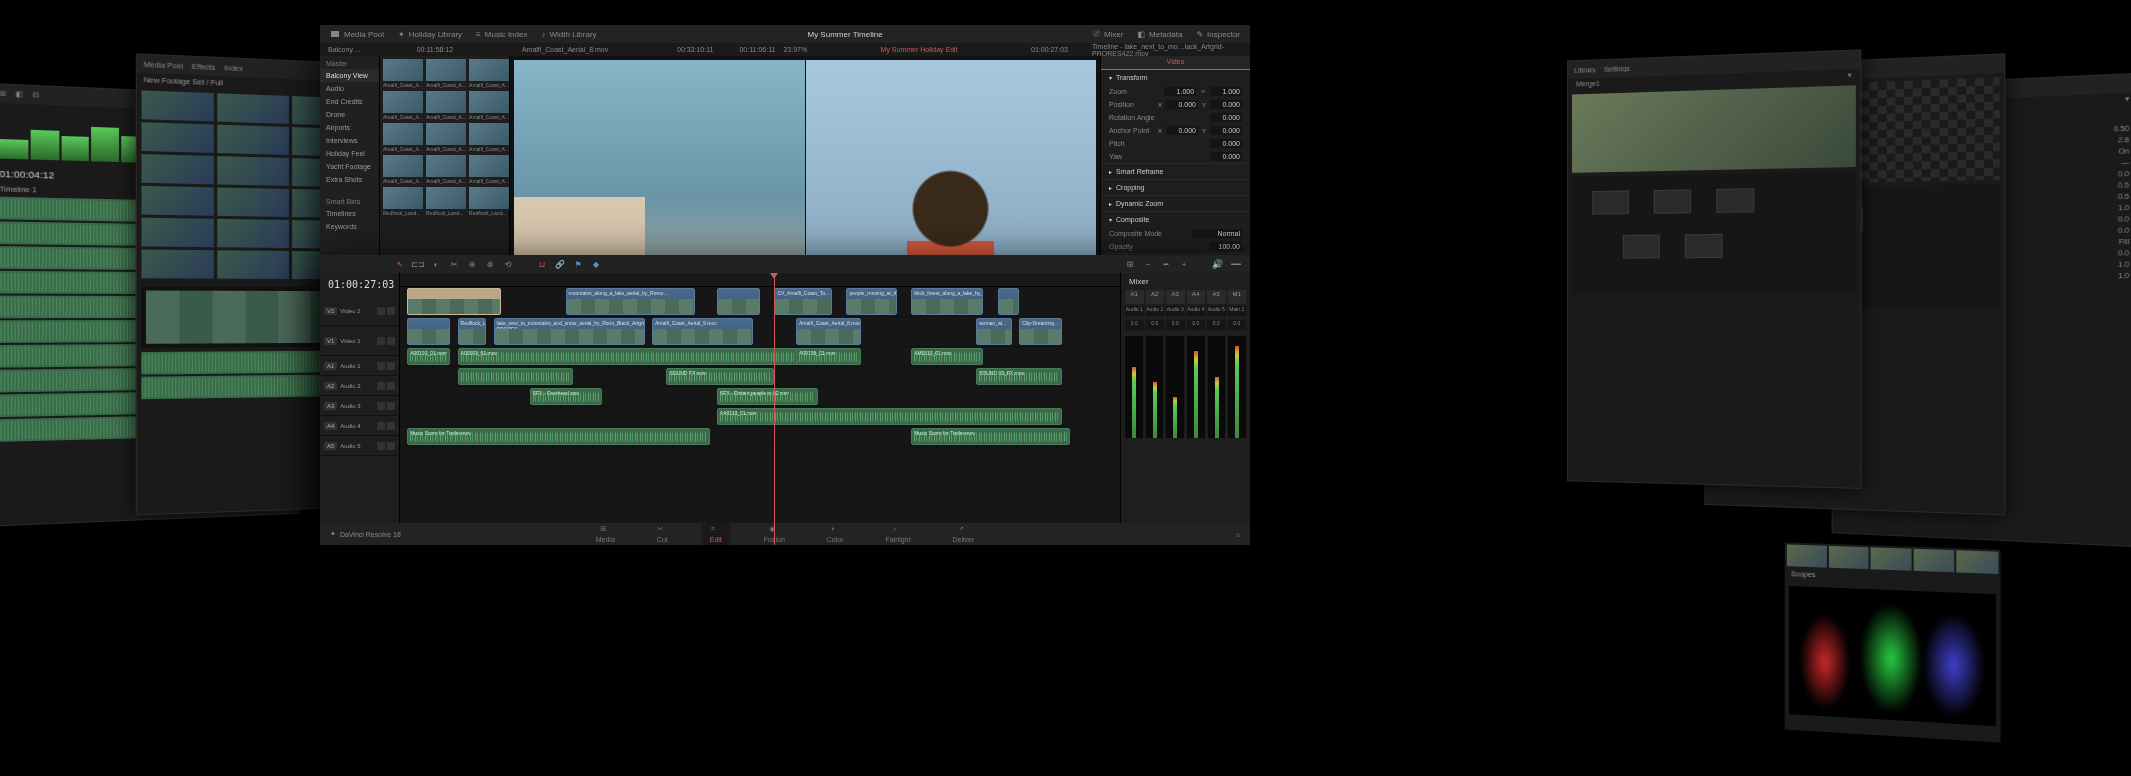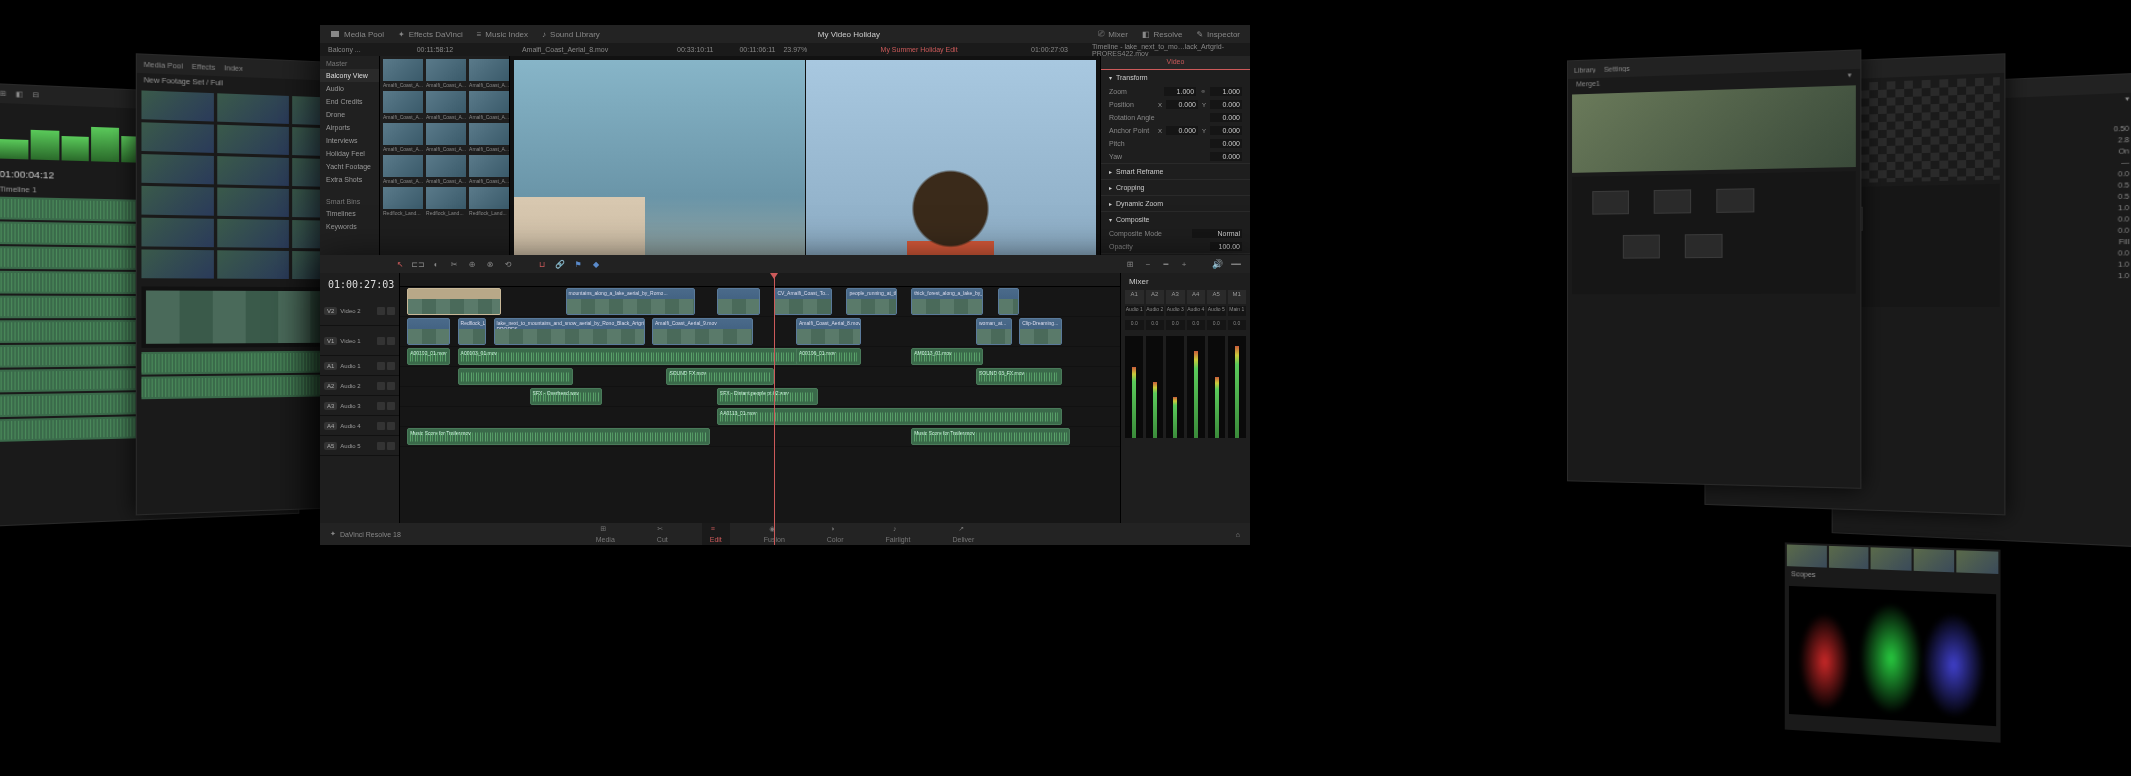--- a/index.html
+++ b/index.html
@@ -342,38 +342,38 @@
 
   <div class="main-window" data-name="edit-page-window">
 
     <div class="top-tabs" data-name="workspace-tabs">
       <span class="tab" data-name="tab-media-pool">
           <span class="ico i-film"></span>
           <span>Media Pool</span>
         </span>
       <span class="tab" data-name="tab-effects-library">
           <span>✦</span>
-          <span>Effects DaVinci</span>
+          <span>Holiday Library</span>
         </span>
       <span class="tab" data-name="tab-edit-index">
           <span>≡</span>
           <span>Music Index</span>
         </span>
       <span class="tab" data-name="tab-sound-library">
           <span>♪</span>
-          <span>Sound Library</span>
+          <span>Width Library</span>
         </span>
-      <span class="spacer" data-name="project-title">My Video Holiday</span>
+      <span class="spacer" data-name="project-title">My Summer Timeline</span>
       <span class="tab" data-name="tab-mixer">
           <span>⎚</span>
           <span>Mixer</span>
         </span>
       <span class="tab" data-name="tab-metadata">
           <span>◧</span>
-          <span>Resolve</span>
+          <span>Metadata</span>
         </span>
       <span class="tab" data-name="tab-inspector">
           <span>✎</span>
           <span>Inspector</span>
         </span>
     </div>
 
     <div class="info-bar" data-name="viewer-info-bar">
       <span data-name="bin-dropdown">Balcony ...</span>
       <span style="width:40px"></span>

